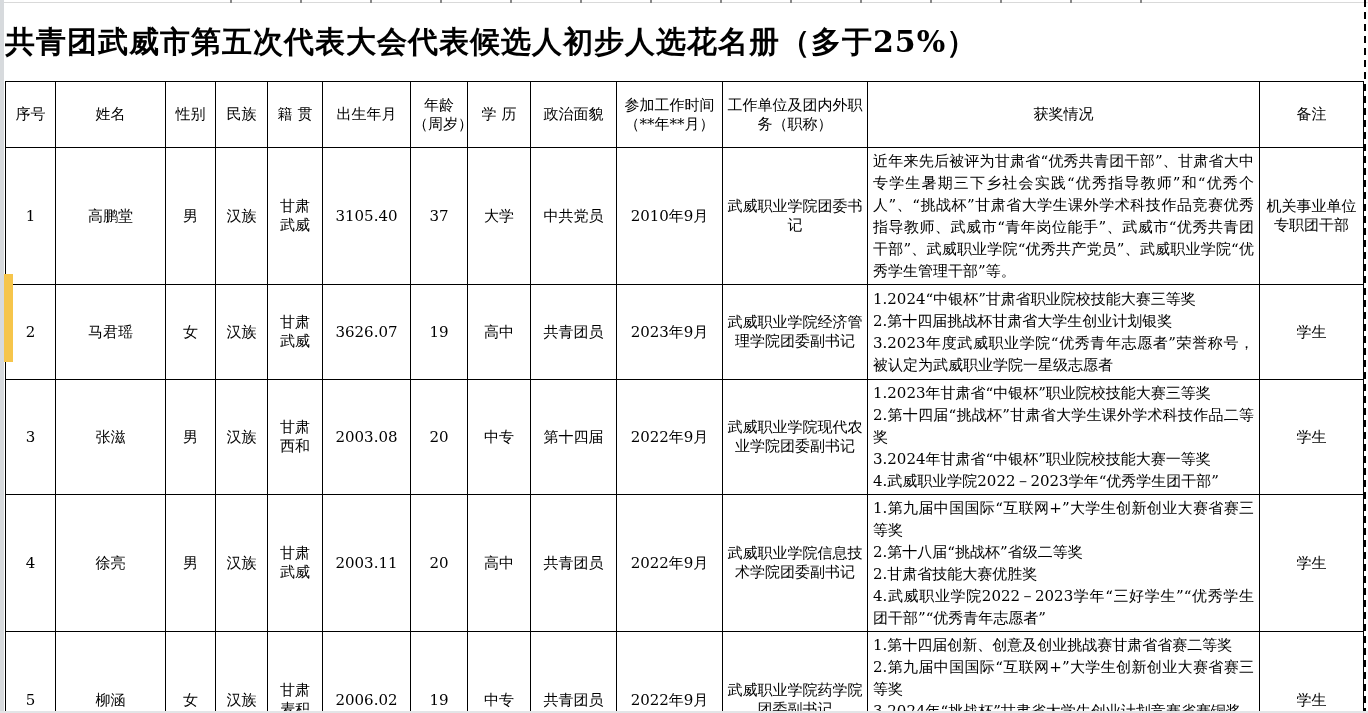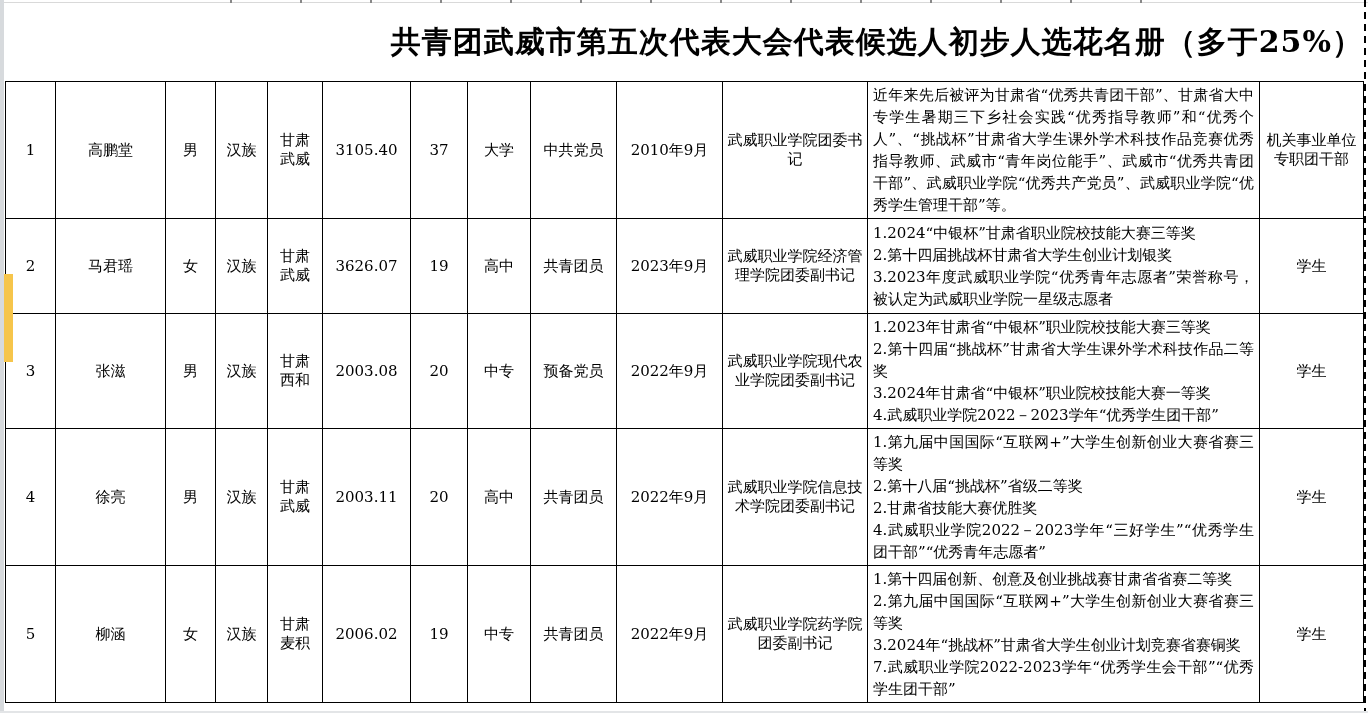--- a/index.html
+++ b/index.html
@@ -8,21 +8,21 @@
     background:#ffffff;color:#000;
     font-family:"DejaVu Serif","Liberation Serif",serif;
   }
   .sheet-edge-left{position:absolute;left:0;top:0;width:4px;height:713px;background:#d7dadd;}
   .sheet-edge-bottom{position:absolute;left:0;top:711px;width:1368px;height:2px;background:#e3e5e7;}
   .top-gridline{position:absolute;left:4px;top:2px;width:1364px;height:1px;background:#d9d9d9;}
   .top-ticks{position:absolute;left:230px;top:0;width:924px;height:3px;
     background:repeating-linear-gradient(to right,#888 0 2px,transparent 2px 70px);}
   .title-row{
     position:absolute;left:5px;top:4px;width:1358px;height:77px;
-    display:flex;align-items:center;justify-content:flex-end;
+    display:flex;align-items:center;justify-content:flex-start;
     font-size:30px;font-weight:bold;letter-spacing:1px;
   }
   table.roster{
     position:absolute;left:5px;top:81px;width:1358px;
     border-collapse:collapse;table-layout:fixed;
   }
   .roster th,.roster td{
     border:1px solid #000;
     font-size:15px;font-weight:normal;
     text-align:center;vertical-align:middle;
@@ -61,20 +61,38 @@
       <col style="width:88px">
     <col style="width:57px">
       <col style="width:63px">
       <col style="width:86px">
     <col style="width:106px">
       <col style="width:145px">
       <col style="width:392px">
     <col style="width:104px">
   </colgroup>
   <tbody>
+      <tr style="height:66px">
+    <th>序号</th>
+    <th>姓名</th>
+    <th>性别</th>
+    <th>民族</th>
+    <th>籍 贯</th>
+    <th>出生年月</th>
+    <th class="fixed">年龄
+（周岁）</th>
+    <th>学 历</th>
+    <th>政治面貌</th>
+    <th class="fixed">参加工作时间
+（**年**月）</th>
+    <th class="fixed">工作单位及团内外职
+务（职称）</th>
+    <th>获奖情况</th>
+    <th>备注</th>
+  </tr>
 
   <tr style="height:125px">
     <td>1</td>
     <td>高鹏堂</td>
     <td>男</td>
     <td>汉族</td>
     <td class="fixed">甘肃
 武威</td>
     <td>3105.40</td>
     <td>37</td>
@@ -109,21 +127,21 @@
   <tr style="height:105px">
     <td>3</td>
     <td>张滋</td>
     <td>男</td>
     <td>汉族</td>
     <td class="fixed">甘肃
 西和</td>
     <td>2003.08</td>
     <td>20</td>
     <td>中专</td>
-    <td>预备党员</td>
+    <td>第十四届</td>
     <td>2022年9月</td>
     <td>武威职业学院现代农业学院团委副书记</td>
     <td class="awards">1.2023年甘肃省“中银杯”职业院校技能大赛三等奖
 2.第十四届“挑战杯”甘肃省大学生课外学术科技作品二等奖
 3.2024年甘肃省“中银杯”职业院校技能大赛一等奖
 4.武威职业学院2022－2023学年“优秀学生团干部”</td>
     <td>学生</td>
   </tr>
 
   <tr style="height:120px">

